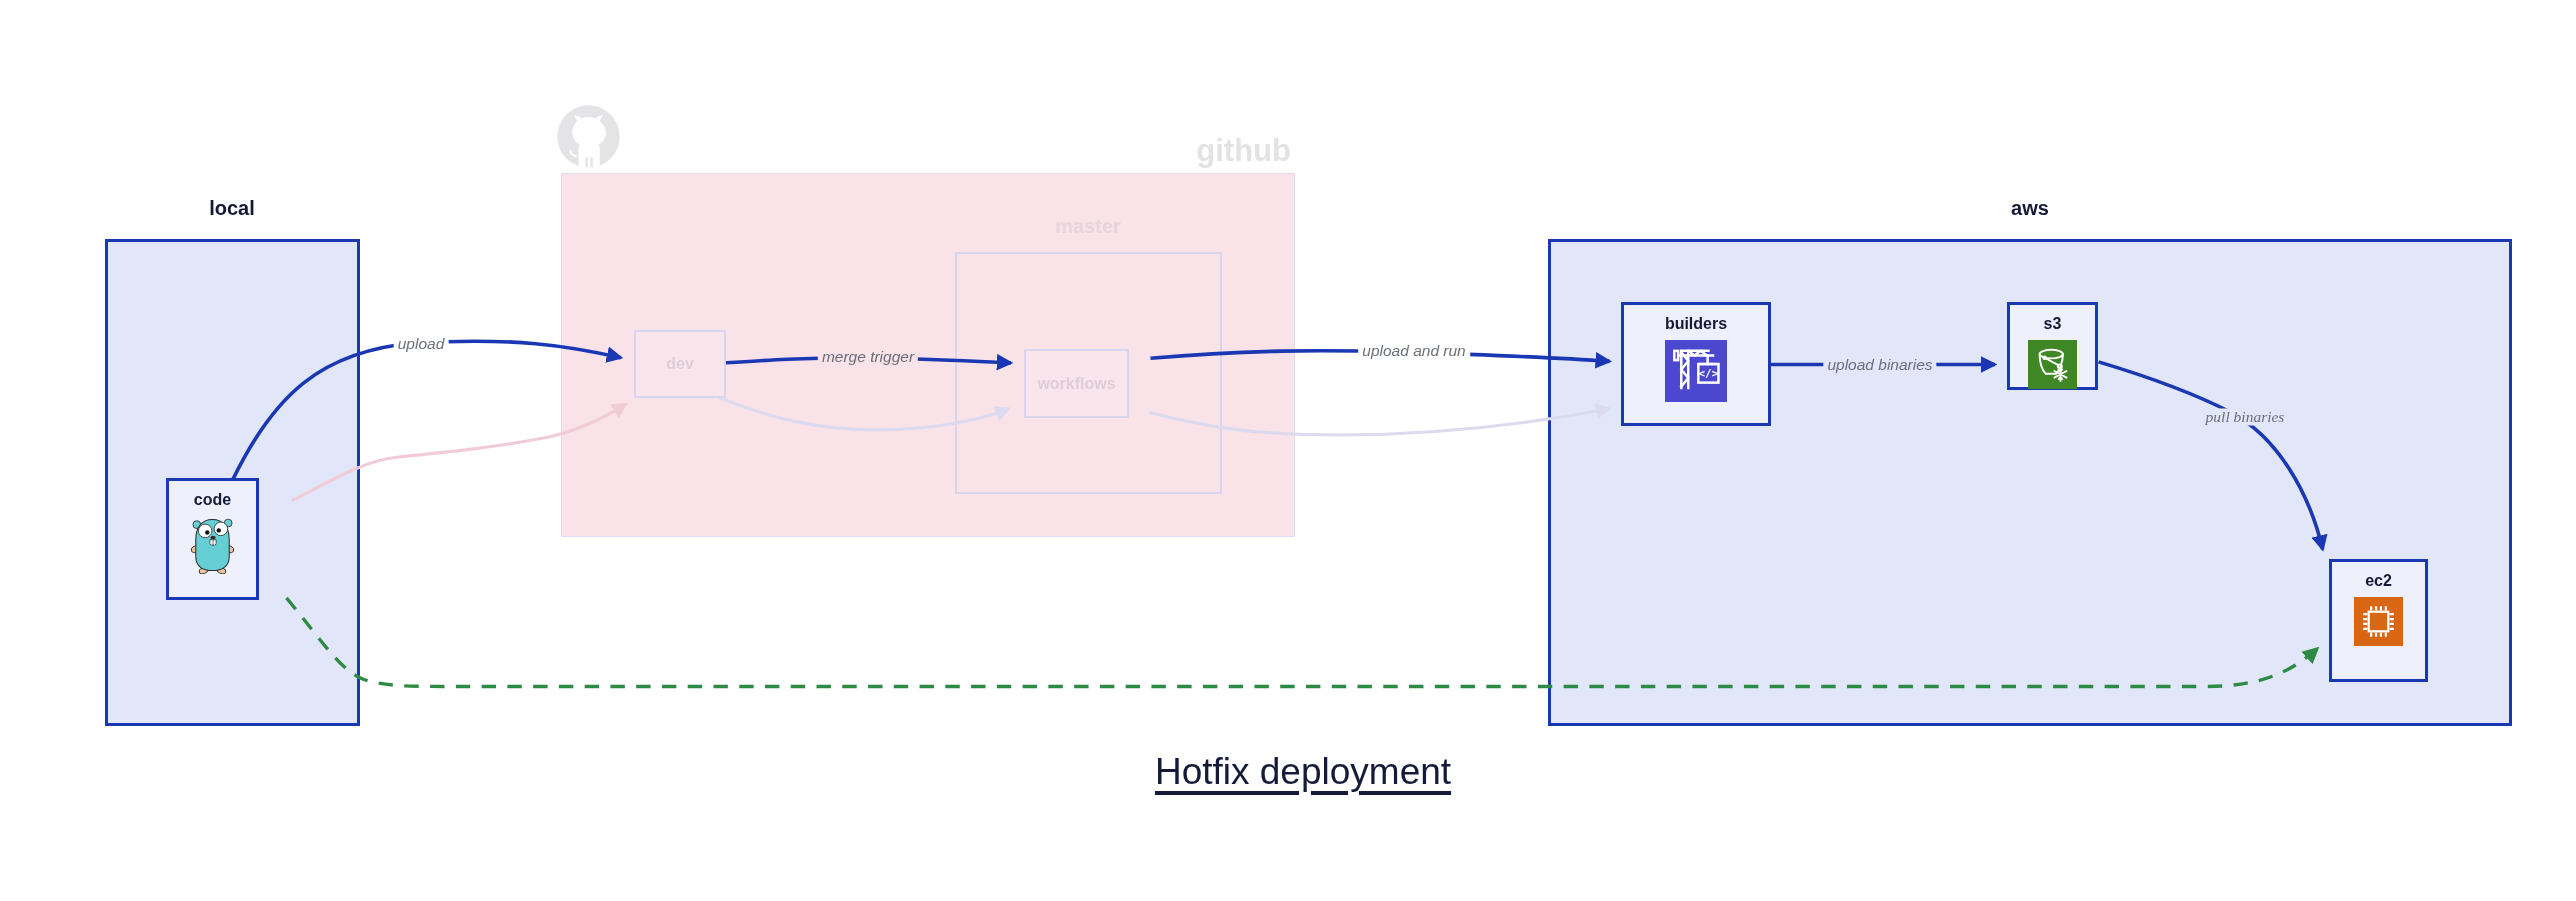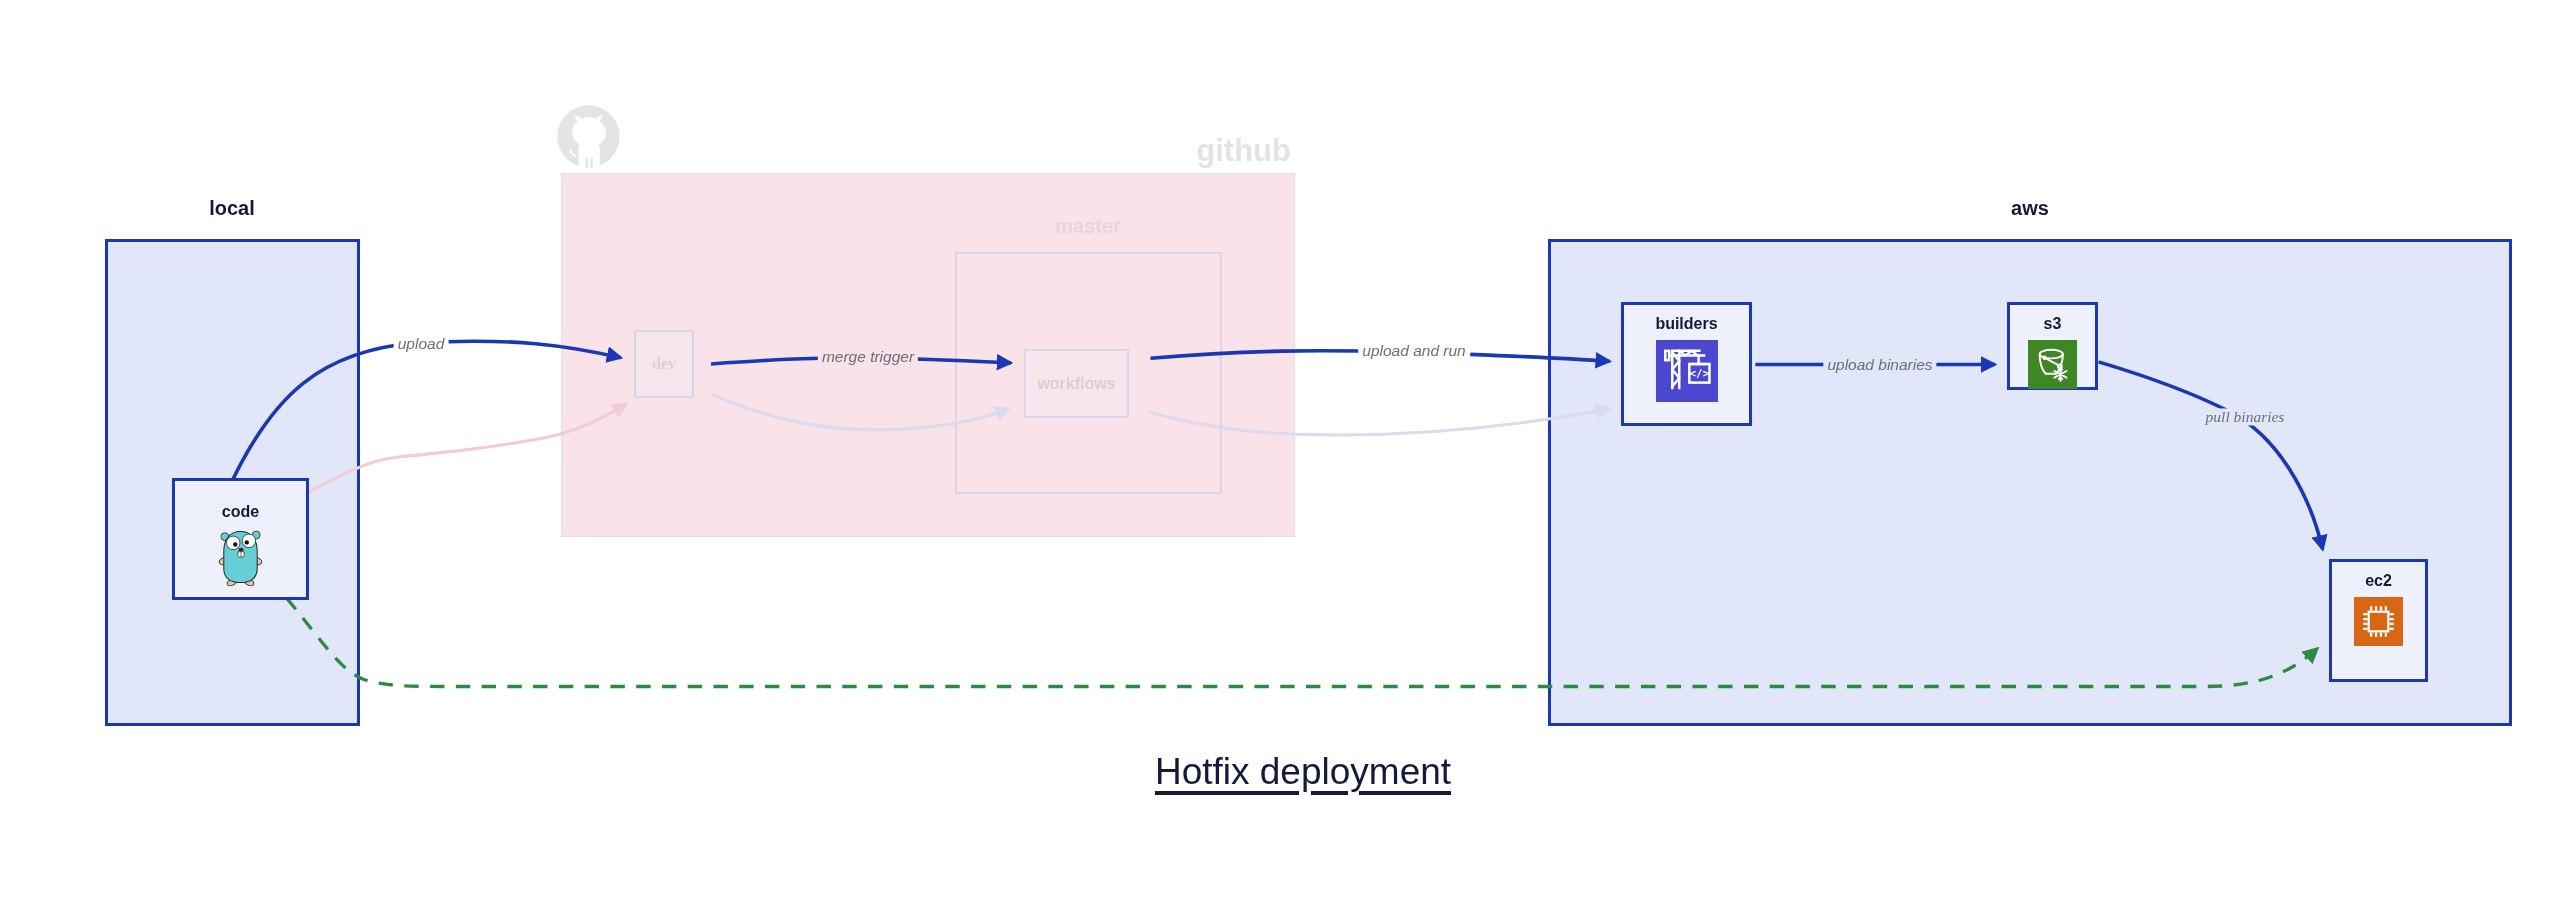--- a/index.html
+++ b/index.html
@@ -107,21 +107,21 @@
     <path d="M4073 702 C4180 734 4260 764 4330 800 C4420 848 4482 955 4508 1066" fill="none" style="stroke:var(--accent-blue)" stroke-width="7" marker-end="url(#m-blue)"></path>
 
     <path d="M556 1160 C630 1250 660 1300 705 1318 C745 1331 790 1332 860 1332 L4280 1332 C4390 1332 4448 1303 4498 1258" fill="none" style="stroke:var(--green)" stroke-width="6.5" stroke-dasharray="28 22" marker-end="url(#m-green)"></path>
   </svg>
 
   <div class="group-label local-label">local</div>
   <div class="group-label aws-label">aws</div>
   <div class="group-label github-label">github</div>
   <div class="group-label master-label">master</div>
 
-  <div class="node node-strong" style="left:172px;top:478px;width:137px;height:122px;justify-content:center;">
+  <div class="node node-strong" style="left:166px;top:478px;width:93px;height:122px;">
     <div class="node-label">code</div>
     <div class="node-icon">
       <svg viewBox="0 0 90 110" width="47" height="58">
         <ellipse cx="12" cy="63" rx="8" ry="6" fill="#e9c49c" stroke="#2b2b2b" stroke-width="1.6" transform="rotate(-25 12 63)"></ellipse>
         <ellipse cx="78" cy="63" rx="8" ry="6" fill="#e9c49c" stroke="#2b2b2b" stroke-width="1.6" transform="rotate(25 78 63)"></ellipse>
         <ellipse cx="28" cy="104" rx="9" ry="5.5" fill="#e9c49c" stroke="#2b2b2b" stroke-width="1.6" transform="rotate(-18 28 104)"></ellipse>
         <ellipse cx="62" cy="104" rx="9" ry="5.5" fill="#e9c49c" stroke="#2b2b2b" stroke-width="1.6" transform="rotate(18 62 104)"></ellipse>
         <circle cx="15" cy="16" r="7.5" fill="#66cfd6" stroke="#2b2b2b" stroke-width="1.6"></circle>
         <circle cx="75" cy="13" r="7.5" fill="#66cfd6" stroke="#2b2b2b" stroke-width="1.6"></circle>
         <path d="M45 6 C66 6 77 22 77 44 L77 78 C77 96 63 104 45 104 C27 104 13 96 13 78 L13 44 C13 22 24 6 45 6 Z" fill="#66cfd6" stroke="#2b2b2b" stroke-width="2"></path>
@@ -129,29 +129,29 @@
         <circle cx="61" cy="24" r="13" fill="#ffffff" stroke="#2b2b2b" stroke-width="1.6"></circle>
         <circle cx="35" cy="31" r="4.2" fill="#111111"></circle>
         <circle cx="57" cy="27" r="4.2" fill="#111111"></circle>
         <ellipse cx="46" cy="41" rx="5" ry="3.6" fill="#3a2b21"></ellipse>
         <path d="M40 45 h12 v7 a3 3 0 0 1 -3 3 h-6 a3 3 0 0 1 -3 -3 z" fill="#ffffff" stroke="#2b2b2b" stroke-width="1.4"></path>
         <path d="M46 45 v10" stroke="#2b2b2b" stroke-width="1.2"></path>
       </svg>
     </div>
   </div>
 
-  <div class="node node-ghost" style="left:634px;top:330px;width:60px;height:68px;font-family:Liberation Serif, serif;">
+  <div class="node node-ghost" style="left:634px;top:330px;width:92px;height:68px;">
     <div class="node-label">dev</div>
   </div>
 
   <div class="node node-ghost" style="left:1024px;top:349px;width:105px;height:69px;">
     <div class="node-label">workflows</div>
   </div>
 
-  <div class="node node-strong" style="left:1621px;top:302px;width:131px;height:124px;">
+  <div class="node node-strong" style="left:1621px;top:302px;width:150px;height:124px;">
     <div class="node-label">builders</div>
     <div class="node-icon icon-tile" style="width:62px;height:62px;background:var(--codebuild);">
       <svg viewBox="0 0 80 80" width="62" height="62">
         <g stroke="#ffffff" stroke-width="3.2" fill="none" stroke-linecap="square" stroke-linejoin="miter">
           <rect x="12" y="14" width="5" height="12"></rect>
           <path d="M21 16 V62 M30 16 V62"></path>
           <path d="M21 16 L30 27 L21 38 L30 49 L21 60"></path>
           <path d="M17 20 H62 M21 14 H56"></path>
           <path d="M30 14 L38 20 L46 14 L54 20"></path>
           <path d="M55 20 V31"></path>

